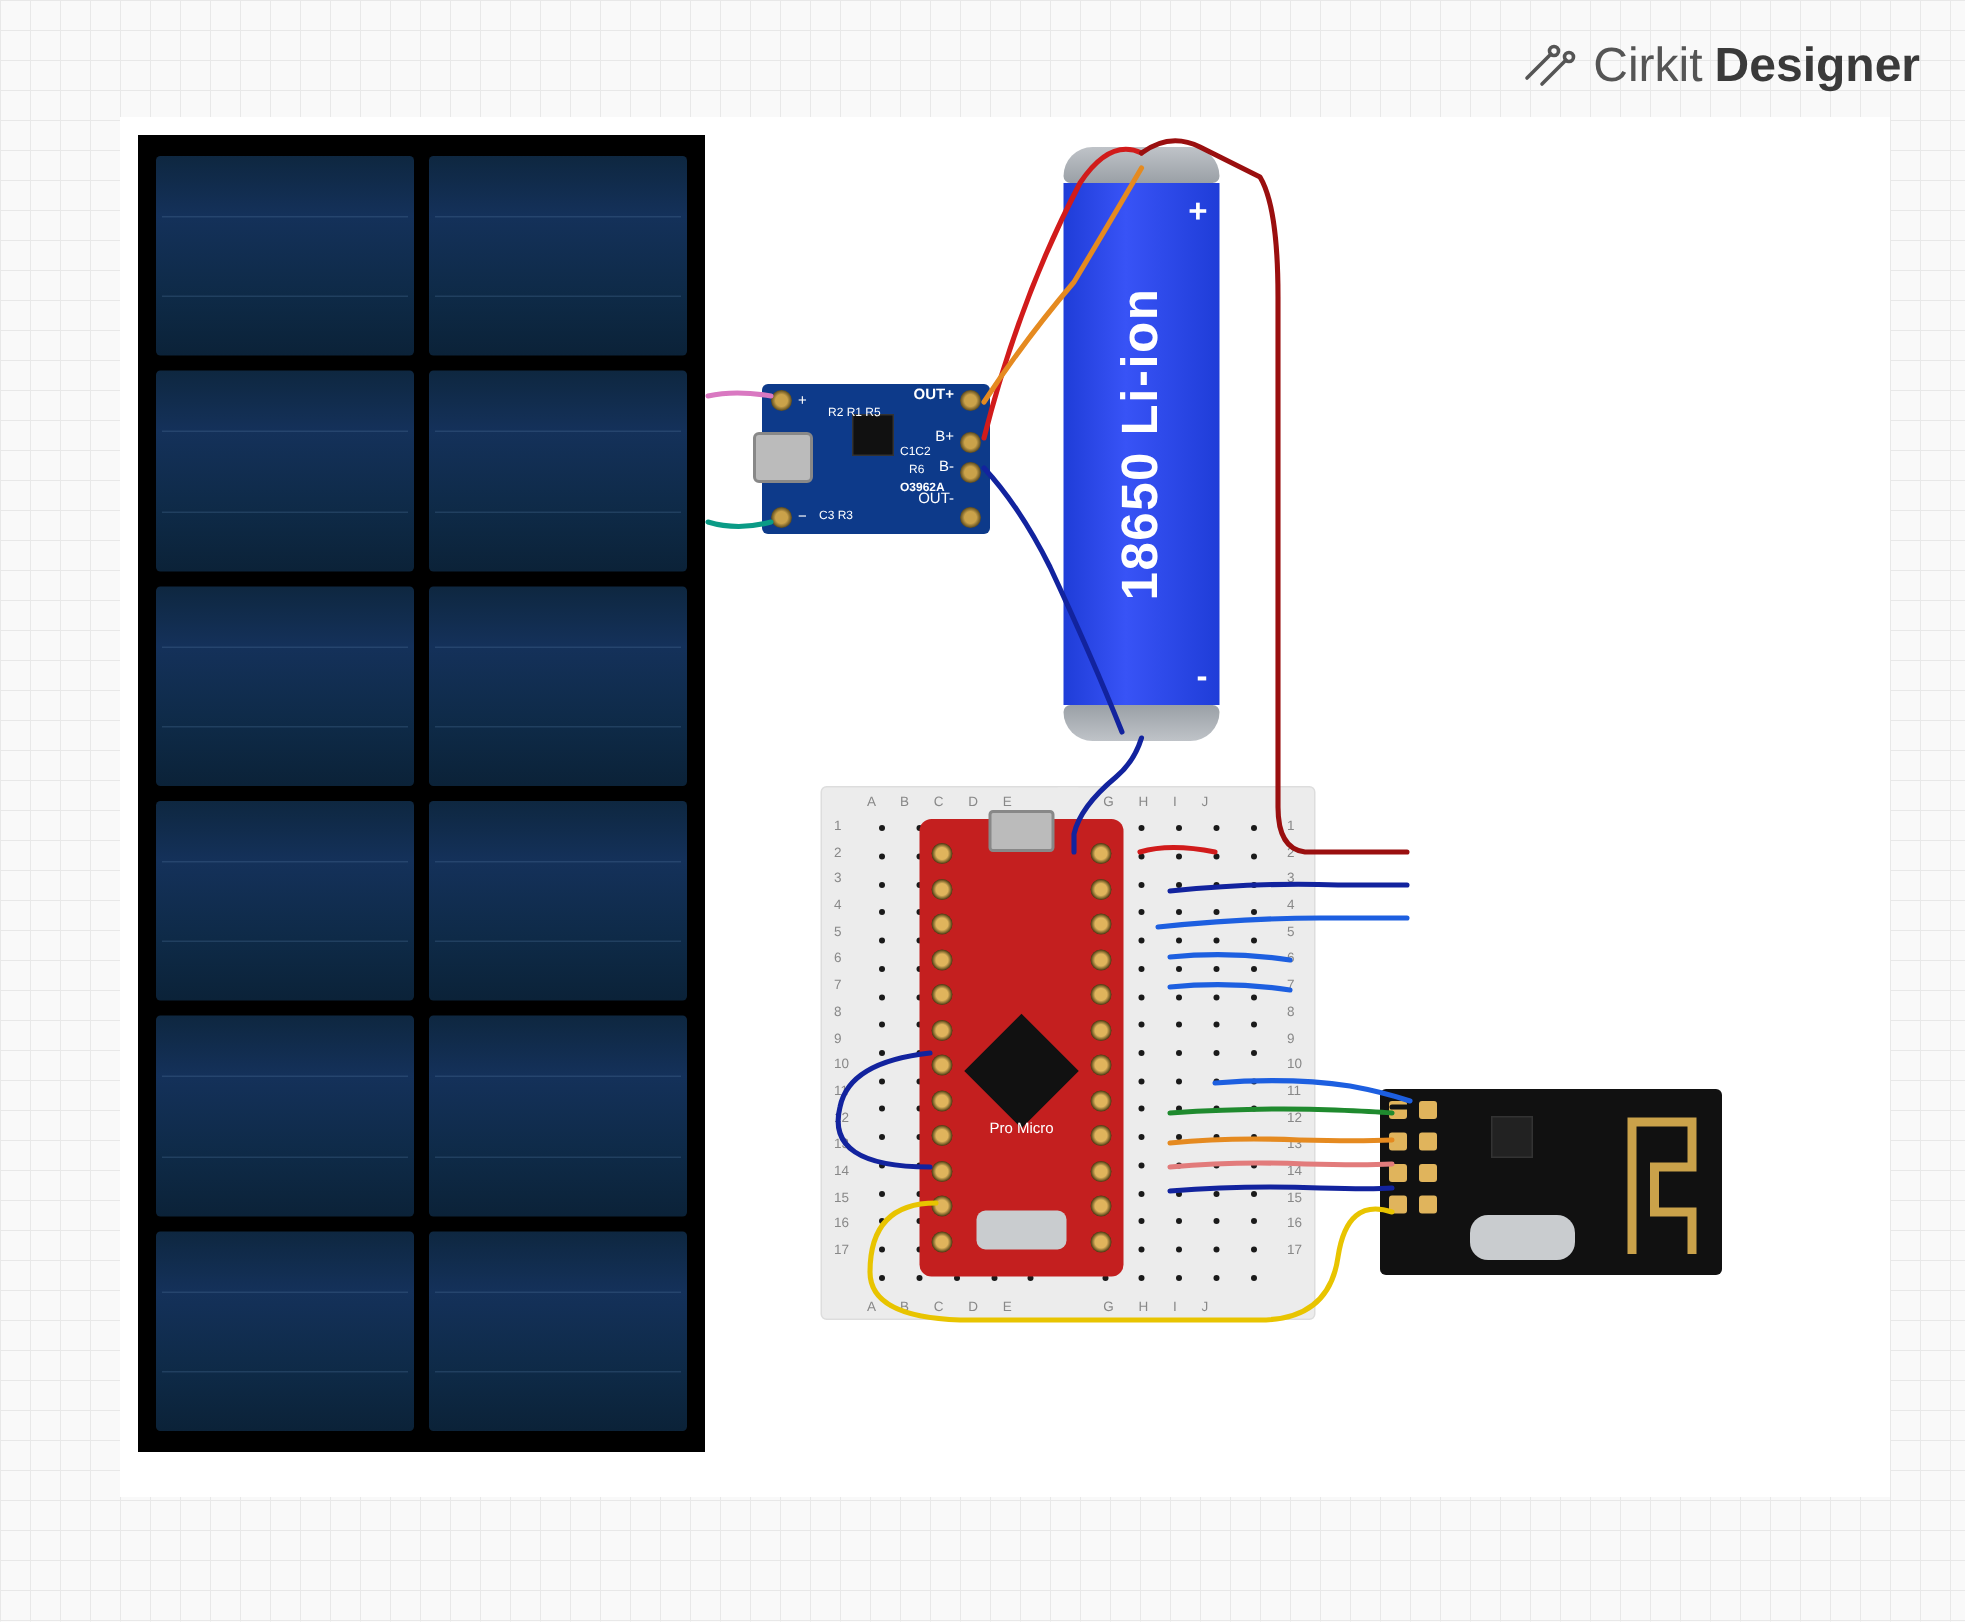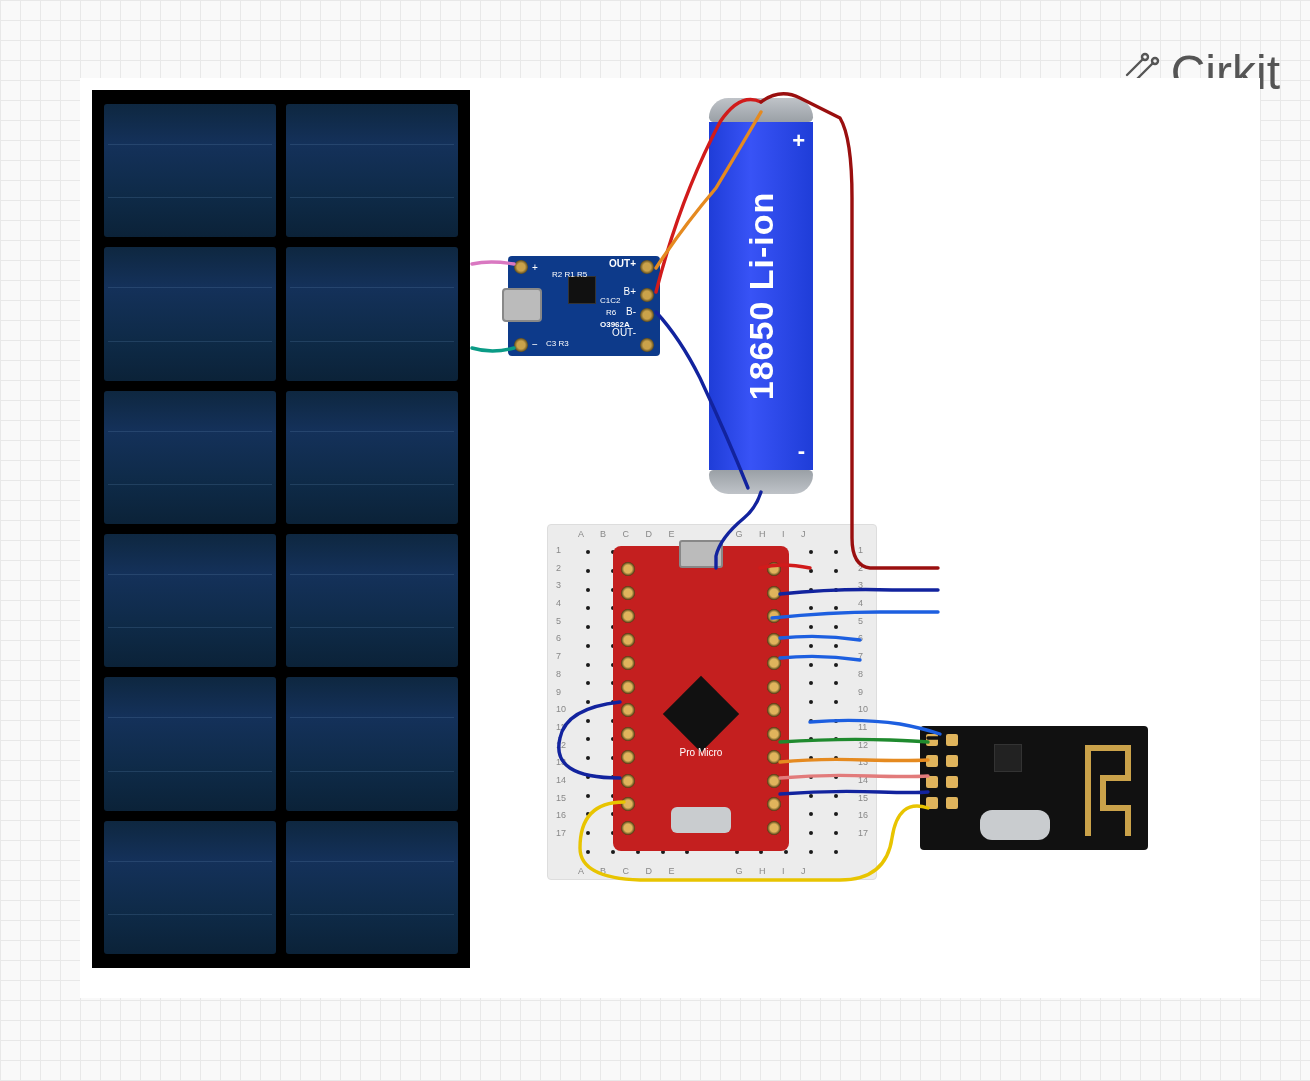--- a/index.html
+++ b/index.html
@@ -19,26 +19,25 @@
       linear-gradient(to right, #e8e8e8 1px, transparent 1px),
       linear-gradient(to bottom, #e8e8e8 1px, transparent 1px);
     background-size: 20px 20px;
   }
   
   .brand {
     position: absolute;
     top: 22px;
     right: 30px;
     display: flex;
-    align-items: flex-start;
+    align-items: flex-end;
     gap: 8px;
     color: #555;
-    font-size: 48px;
+    font-size: 32px;
     font-weight: 400;
-    margin-top: 23px;
   }
   .brand .bold { font-weight: 700; color: #3a3a3a; }
   .brand svg { width: 40px; height: 40px; }
 
   
   .canvas {
     position: absolute;
     left: 80px;
     top: 78px;
     width: 1180px;
@@ -118,21 +117,21 @@
   .bb .collabels2 { position:absolute; left:30px; bottom:3px; display:flex; gap:10px; letter-spacing:7px; }
   .bb .rowlabels { position:absolute; left:8px; top:20px; display:flex; flex-direction:column; gap:7.7px; }
   .bb .rowlabels2 { position:absolute; right:8px; top:20px; display:flex; flex-direction:column; gap:7.7px; }
   .bb .holes { position:absolute; left:28px; top:18px; right:28px; bottom:18px;
     display:grid; grid-template-columns: repeat(11,1fr); grid-template-rows: repeat(17,1fr); }
   .bb .holes span { width:4px; height:4px; background:#1a1a1a; border-radius:50%; margin:auto; }
   .bb .gap { position:absolute; left:50%; top:0; bottom:0; width:14px; margin-left:-7px; background:#ececec; }
 
   
   .promicro {
-    position:absolute; left:533px; top:468px; width:176px; height:305px;
+    position:absolute; left:533px; top:468px; width:136px; height:305px;
     background:#c41f1f; border-radius:8px;
   }
   .promicro .chip { position:absolute; left:50%; top:55%; transform:translate(-50%,-50%) rotate(45deg);
     width:54px; height:54px; background:#111; }
   .promicro .usb { position:absolute; left:50%; top:-6px; transform:translateX(-50%);
     width:44px; height:28px; background:#bbb; border:2px solid #888; border-radius:3px; }
   .promicro .xtal { position:absolute; left:50%; bottom:18px; transform:translateX(-50%);
     width:60px; height:26px; background:#c9cccf; border-radius:6px; }
   .promicro .pincol { position:absolute; top:16px; bottom:16px; width:18px; display:flex; flex-direction:column; justify-content:space-between; }
   .promicro .pincol.left { left:6px; } .promicro .pincol.right{ right:6px; }
@@ -187,20 +186,21 @@
 <div class="brand">
   <svg viewBox="0 0 40 40">
     <g stroke="#555" stroke-width="2.4" fill="none" stroke-linecap="round">
       <path d="M4 30 L20 14"></path>
         <circle cx="22" cy="12" r="3"></circle>
       <path d="M14 34 L30 18"></path>
         <circle cx="32" cy="16" r="3"></circle>
     </g>
   </svg>
   <span>Cirkit</span>
+  <span class="bold">Designer</span>
 </div>
 
 <div class="canvas">
 
   <div class="solar">
     <div class="cell"></div>
       <div class="cell"></div>
     <div class="cell"></div>
       <div class="cell"></div>
     <div class="cell"></div>

